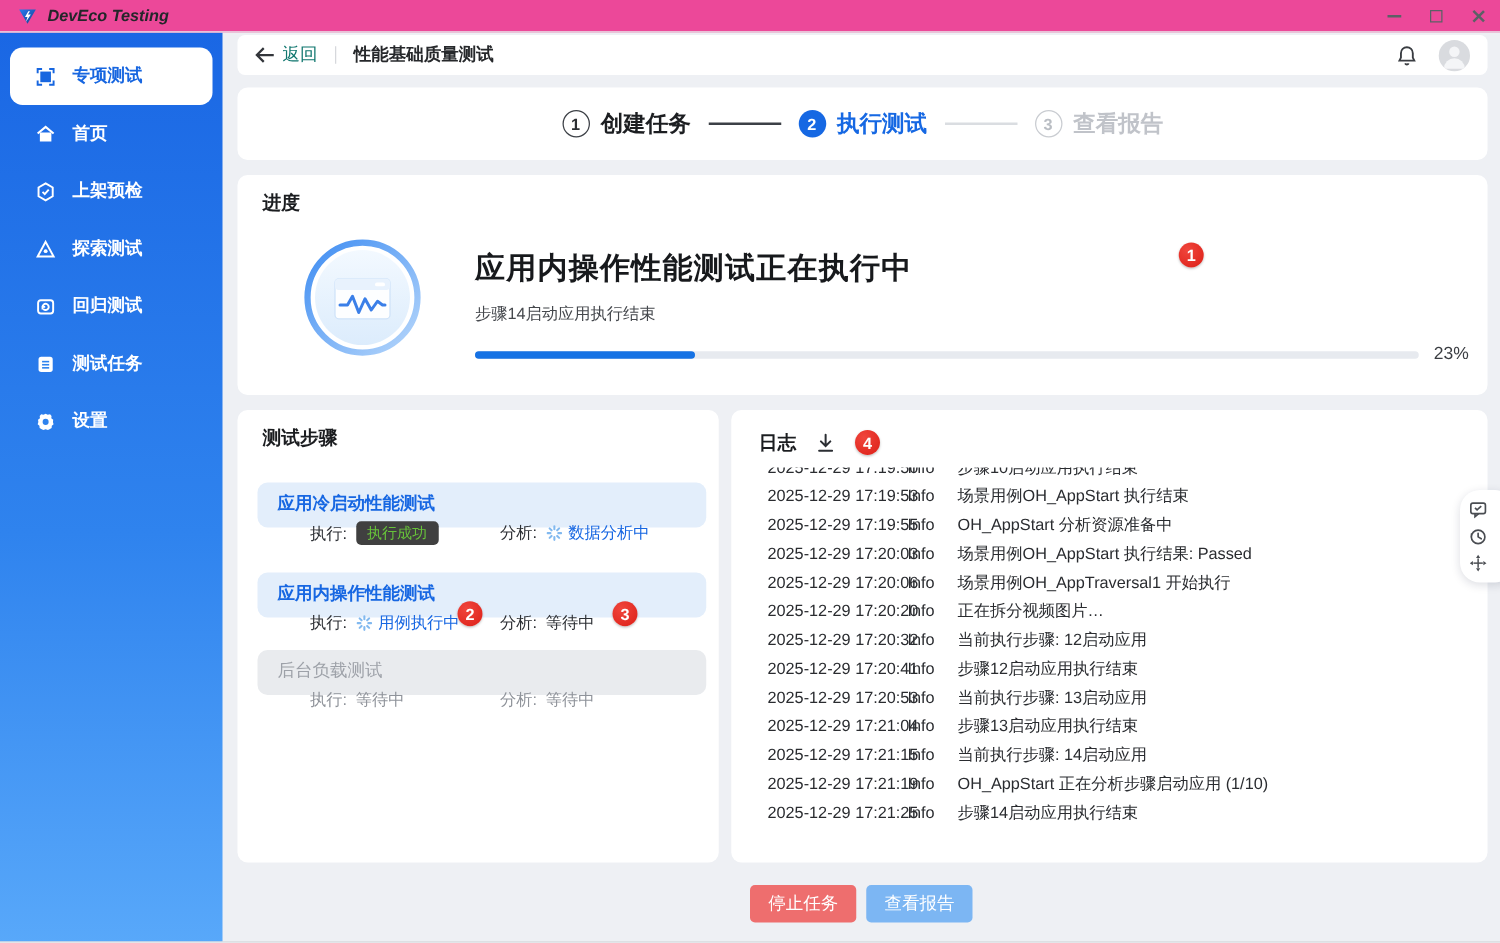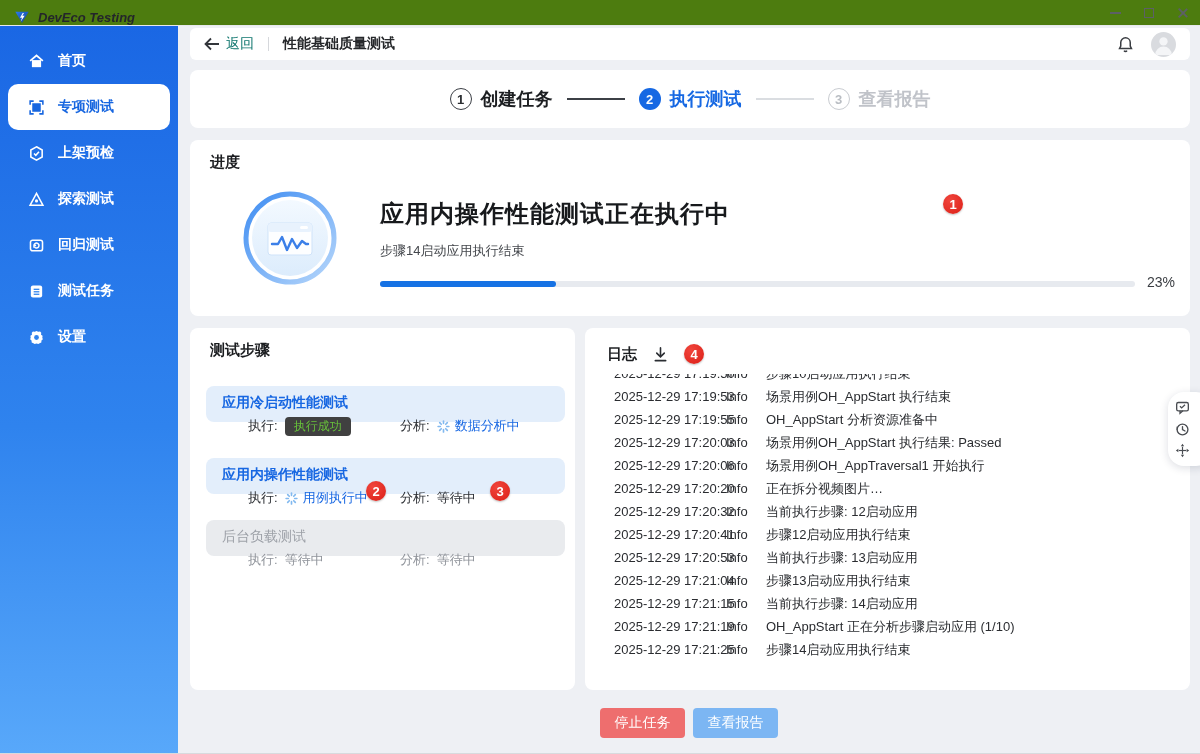--- a/index.html
+++ b/index.html
@@ -4,22 +4,22 @@
 <style>
   * { margin:0; padding:0; box-sizing:border-box; }
   html,body { width:1200px; height:754px; }
   body {
     font-family:"Liberation Sans","DejaVu Sans",sans-serif;
     background:#eef0f4; position:relative; overflow:hidden;
     color:#26282b; border-bottom:1px solid #d8dadd;
   }
   
   .titlebar { position:absolute; left:0; top:0; width:1200px; height:26px;
-    background:#4d7c0f; border-bottom:1px solid #e7e9ec;
-    display:flex; align-items:flex-end; z-index:30; }
+    background:#ec4899; border-bottom:1px solid #e7e9ec;
+    display:flex; align-items:center; z-index:30; }
   .logo { margin-left:14px; width:16px; height:16px; }
   .app-title { margin-left:8px; font-size:13px; font-weight:bold; font-style:italic; color:#24262a; }
   .win-controls { margin-left:auto; display:flex; align-items:center; height:100%; }
   .win-btn { width:34px; height:100%; display:flex; align-items:center; justify-content:center; cursor:default; }
   .glyph-min { width:11px; height:2px; background:#5c6066; }
   .glyph-max { width:10px; height:10px; border:1.5px solid #5c6066; }
   .glyph-close { position:relative; width:12px; height:12px; }
   .glyph-close::before,.glyph-close::after { content:""; position:absolute; left:5px; top:0;
     width:1.6px; height:12px; background:#5c6066; }
   .glyph-close::before { transform:rotate(45deg); } .glyph-close::after { transform:rotate(-45deg); }
@@ -68,21 +68,21 @@
   .anno-badge { position:absolute; width:20px; height:20px; border-radius:50%;
     background:radial-gradient(circle at 35% 30%,#f0453c,#dc1f17); color:#fff; font-size:13px; font-weight:bold;
     display:flex; align-items:center; justify-content:center; box-shadow:0 1px 2px rgba(0,0,0,.25); z-index:5; }
   
   .steps-card { left:190px; top:328px; width:385px; height:362px; }
   .step-item { position:absolute; left:16px; width:359px; height:36px; border-radius:8px; cursor:pointer; }
   .step-item.blue { background:#e3eefb; }
   .step-item.gray { background:#e9ebee; }
   .si-name { margin:8px 0 0 16px; font-size:14px; font-weight:bold; color:#1767e2; }
   .step-item.gray .si-name { color:#9da1a8; font-weight:normal; }
-  .si-row { position:relative; margin-top:5px; padding-left:42px; font-size:13px; color:#2c2f34; display:flex; }
+  .si-row { position:relative; margin-top:5px; padding-left:42px; font-size:13px; color:#2c2f34; display:flex; align-items:center; }
   .si-col2 { position:absolute; left:194px; top:0; display:flex; align-items:center; }
   .si-lbl { margin-right:7px; }
   .ok-badge { background:#404040; color:#67c23a; font-size:12px; padding:1px 9px; border-radius:4px; }
   .busy { color:#1767e2; display:flex; align-items:center; gap:5px; }
   .wait { color:#2c2f34; }
   .step-item.gray .si-row, .step-item.gray .wait { color:#8f939a; }
   .spinner { width:13px; height:13px; }
   
   .log-card { left:585px; top:328px; width:605px; height:362px; overflow:hidden; }
   .log-head { position:absolute; left:22px; top:16px; display:flex; align-items:center; gap:15px; }
@@ -128,33 +128,33 @@
     <span class="win-btn">
         <span class="glyph-max"></span>
       </span>
     <span class="win-btn">
         <span class="glyph-close"></span>
       </span>
   </div>
 </div>
 
 <div class="sidebar">
-  <div class="side-item">
-    <svg viewBox="0 0 24 24" fill="none" stroke="#fff" stroke-width="2.4">
-        <path d="M3 11 L12 3.5 L21 11" fill="none"></path>
-        <path d="M5.5 10 V20 H18.5 V10" fill="#fff" stroke="none"></path>
-      </svg>
-    <span>首页</span>
-  </div>
   <div class="side-item active">
     <svg viewBox="0 0 24 24" fill="none" stroke="#1766e0" stroke-width="2.2">
         <rect x="6" y="6" width="12" height="12" fill="#1766e0" stroke="none"></rect>
         <path d="M3 8 V3 H8 M16 3 H21 V8 M21 16 V21 H16 M8 21 H3 V16"></path>
       </svg>
     <span>专项测试</span>
+  </div>
+  <div class="side-item">
+    <svg viewBox="0 0 24 24" fill="none" stroke="#fff" stroke-width="2.4">
+        <path d="M3 11 L12 3.5 L21 11" fill="none"></path>
+        <path d="M5.5 10 V20 H18.5 V10" fill="#fff" stroke="none"></path>
+      </svg>
+    <span>首页</span>
   </div>
   <div class="side-item">
     <svg viewBox="0 0 24 24" fill="none" stroke="#fff" stroke-width="2.2">
         <path d="M12 2.5 L20 7 V17 L12 21.5 L4 17 V7 Z"></path>
         <path d="M8.5 12 L11 14.5 L15.5 9.5"></path>
       </svg>
     <span>上架预检</span>
   </div>
   <div class="side-item">
     <svg viewBox="0 0 24 24" fill="none" stroke="#fff" stroke-width="2.2">

